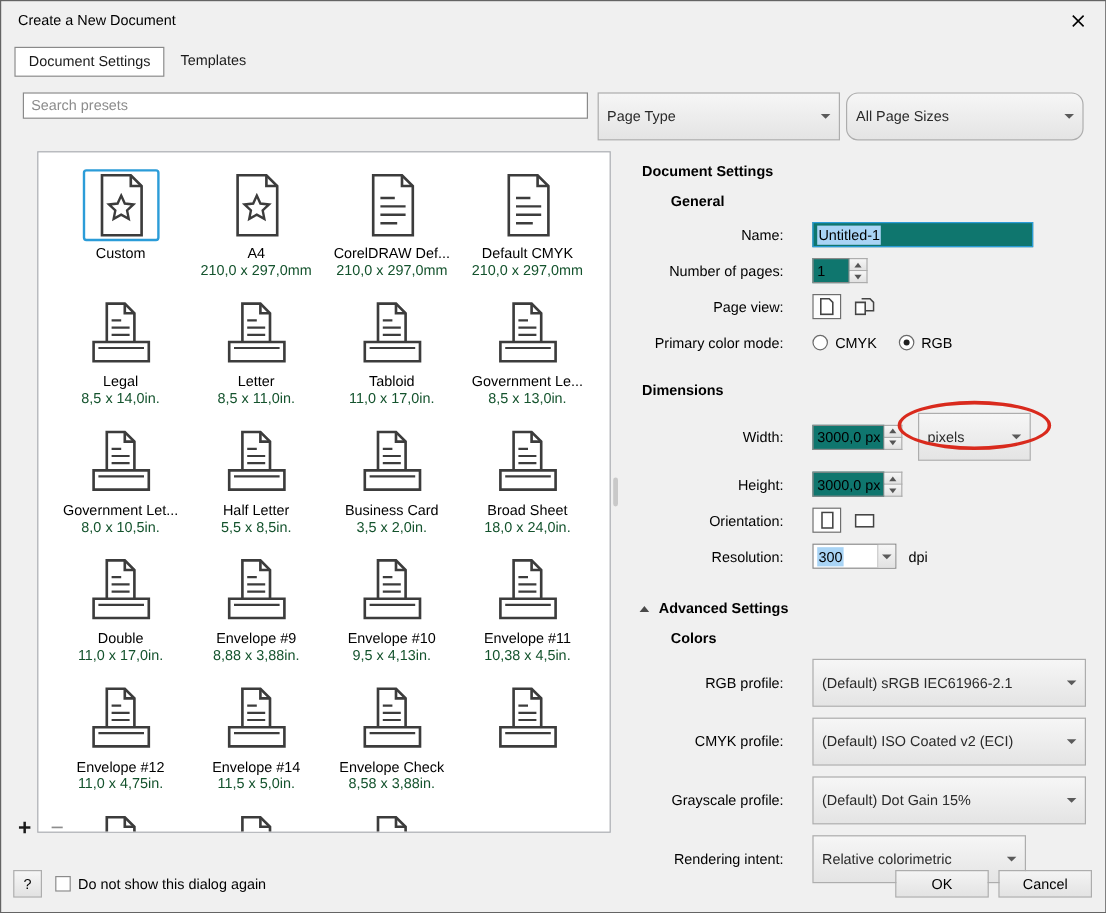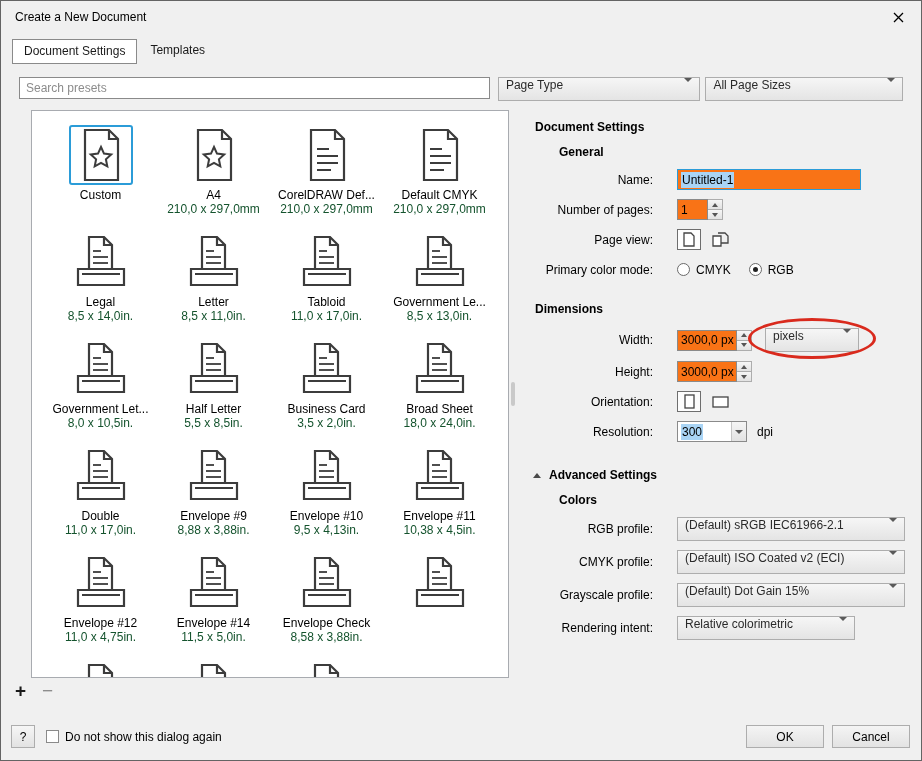--- a/index.html
+++ b/index.html
@@ -25,32 +25,32 @@
   .tab { padding: 4px 11px 5px; cursor: pointer; color: #1a1a1a; }
   .tab.active { background: #fff; border: 1px solid #8a8a8a; }
   
   .filter-row { display: flex; padding: 0 18px; margin-top: 13px; }
   .search {
     width: 477px; height: 22px; border: 1px solid #8a8a8a; background: #fff;
     padding: 0 6px; font: inherit; color: #000; outline: none;
   }
   .search::placeholder { color: #8c8c8c; }
   .dropdown {
-    height: 24px; border: 1px solid #adadad;
+    height: 40px; border: 1px solid #adadad;
     background: linear-gradient(#f6f6f6, #e4e4e4);
-    display: flex; align-items: flex-start; padding: 0 7px; color: #2a2a2a; cursor: pointer;
+    display: flex; align-items: center; padding: 0 7px; color: #2a2a2a; cursor: pointer;
     white-space: nowrap; overflow: hidden;
   }
   .chev {
     width: 0; height: 0; margin-left: auto; flex: 0 0 auto;
     border-left: 4px solid transparent; border-right: 4px solid transparent;
     border-top: 4px solid #5a5a5a;
   }
   .dd-pagetype { width: 205px; margin-left: 8px; }
-  .dd-sizes { width: 200px; margin-left: 5px; }
+  .dd-sizes { width: 200px; margin-left: 5px; border-radius: 10px; }
   
   .body { display: flex; padding: 0 10px; margin-top: 9px; height: 568px; }
   .presets-panel {
     width: 503px; height: 568px; background: #fff;
     border: 1px solid #a8abb0; overflow: hidden; padding: 14px 12px 0 12px; margin-left: 20px;
   }
   .presets-grid { display: grid; grid-template-columns: repeat(4, 1fr); }
   .preset { height: 107px; display: flex; flex-direction: column; align-items: center; cursor: pointer; }
   .picon {
     width: 64px; height: 60px; display: flex; align-items: center; justify-content: center;
@@ -65,21 +65,21 @@
     background: #c9c9c9; border-radius: 2px; transform: translateY(-50%);
   }
   
   .settings { flex: 1; padding: 10px 6px 0 10px; }
   .sec-title { font-weight: bold; margin-left: 8px; }
   .sub-title { font-weight: bold; margin: 11px 0 10px 32px; }
   .dims-title { margin-top: 22px; }
   .srow { display: flex; align-items: center; margin-bottom: 9px; min-height: 21px; }
   .slabel { width: 150px; text-align: right; padding-right: 24px; flex: 0 0 auto; color: #000; }
   .textbox {
-    height: 21px; border: 1px solid #8a8a8a; background: #f97316;
+    height: 21px; border: 1px solid #8a8a8a; background: #0f766e;
     display: flex; align-items: center; padding: 0 3px; overflow: hidden; white-space: nowrap;
   }
   .textbox.focus { border: 1px solid #2b9cd8; }
   .hl { background: #a9d4f5; padding: 1px 1px; }
   .spinner { width: 15px; height: 21px; display: flex; flex-direction: column; flex: 0 0 auto; }
   .spin-btn {
     flex: 1; border: 1px solid #adadad; border-left: none;
     background: linear-gradient(#f6f6f6, #e2e2e2);
     display: flex; align-items: center; justify-content: center; cursor: pointer;
   }

